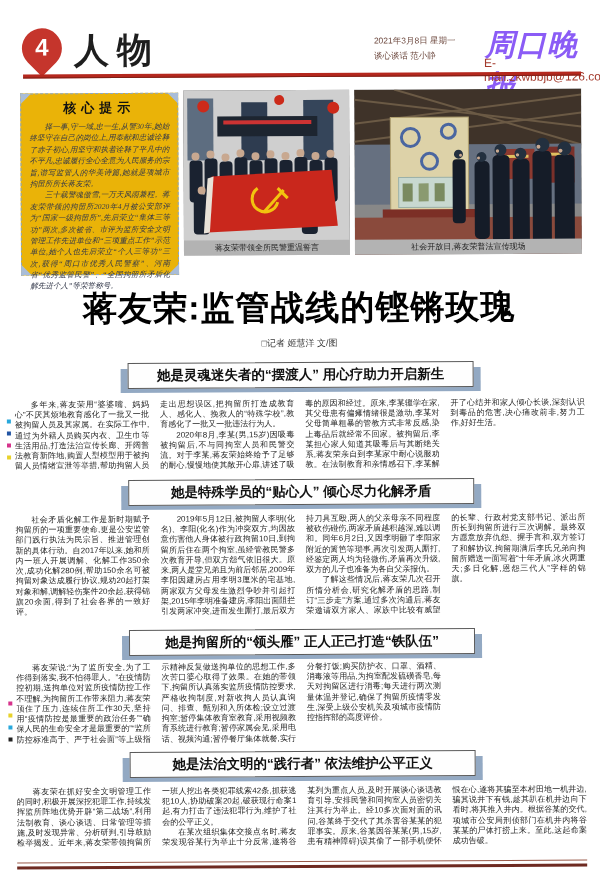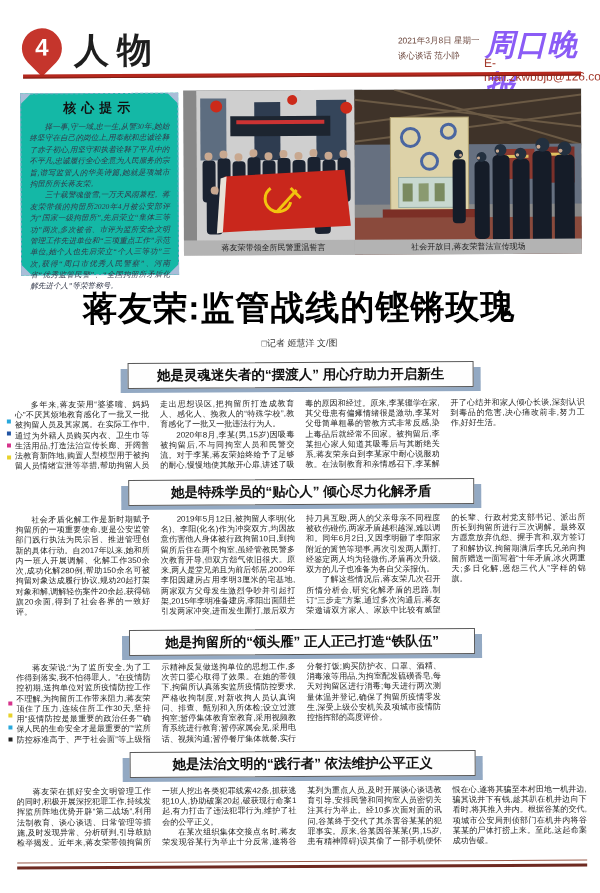--- a/index.html
+++ b/index.html
@@ -7,29 +7,29 @@
         font-family:"Liberation Sans",sans-serif;color:#1e1e1e;}
   #tilt{position:absolute;left:0;top:0;width:600px;height:893px;transform:rotate(-0.3deg);transform-origin:50% 50%;}
 
   
   .pin{position:absolute;left:24px;top:27px;width:40px;height:40px;background:#c5352c;
        border-radius:50% 50% 50% 0;transform:rotate(-45deg);}
   .pin span{position:absolute;left:0;top:0;width:40px;height:40px;transform:rotate(45deg);
        color:#fff;font-size:24px;font-weight:bold;text-align:center;line-height:38px;}
   .section-name{position:absolute;left:76px;top:26px;font-family:"Liberation Serif",serif;
        font-weight:bold;font-size:35px;letter-spacing:8px;}
-  .dateblock{position:absolute;left:400px;top:34px;font-size:8.5px;color:#6b463c;line-height:15px;white-space:nowrap;}
+  .dateblock{position:absolute;left:376px;top:34px;font-size:8.5px;color:#6b463c;line-height:15px;white-space:nowrap;}
   .masthead{position:absolute;left:487px;top:26px;font-family:"Liberation Serif",serif;
        font-style:italic;font-weight:bold;font-size:30px;color:#8b5cf6;letter-spacing:1px;}
   .email{position:absolute;left:486px;top:57px;font-size:12px;color:#a33a2c;}
   .head-rule{position:absolute;left:25px;top:73px;width:558px;height:3px;background:#b5281e;border-bottom:1px solid #7c1f16;}
 
   
   .coretip{position:absolute;left:22px;top:92px;width:158px;height:182px;
-       border:1px dashed #8aa6c8;background:#14b8a6;box-sizing:border-box;padding:5px 8px 4px 8px;}
+       border:1px dashed #8aa6c8;background:#eab308;box-sizing:border-box;padding:5px 8px 4px 8px;}
   .coretip .corner{position:absolute;width:11px;height:11px;background:#a9bdd8;}
   .coretip .c-tl{left:-1px;top:-1px;clip-path:polygon(0 0,100% 0,0 100%);}
   .coretip .c-tr{right:-1px;top:-1px;clip-path:polygon(0 0,100% 0,100% 100%);}
   .coretip .c-bl{left:-1px;bottom:-1px;clip-path:polygon(0 0,0 100%,100% 100%);}
   .coretip .c-br{right:-1px;bottom:-1px;clip-path:polygon(100% 0,0 100%,100% 100%);}
   .coretip h3{margin:0 0 4px 0;text-align:center;font-size:13px;letter-spacing:5px;color:#111;}
   .coretip p{margin:0;font-family:"Liberation Serif",serif;font-style:italic;font-size:7.6px;
        line-height:1.5;text-align:justify;text-indent:2em;color:#33384a;}
 
   
@@ -81,21 +81,21 @@
     <div class="corner c-bl"></div>
     <div class="corner c-br"></div>
     <h3>核心提示</h3>
     <div>
 
     <p>择一事,守一域,忠一生,从警30年,她始终坚守在自己的岗位上,用奉献和忠诚诠释了赤子初心,用坚守和执着诠释了平凡中的不平凡,忠诚履行全心全意为人民服务的宗旨,谱写监管人的华美诗篇,她就是项城市拘留所所长蒋友荣。</p>
           <p>三十载警魂傲雪,一万天风雨兼程。蒋友荣带领的拘留所2020年4月被公安部评为“国家一级拘留所”,先后荣立“集体三等功”两次,多次被省、市评为监所安全文明管理工作先进单位和“三项重点工作”示范单位,她个人也先后荣立“个人三等功”三次,获得“周口市优秀人民警察”、河南省“优秀监管民警”、“全国拘留所矛盾化解先进个人”等荣誉称号。</p>
         </div>
   </div>
 
-  <div class="photo" style="left:185px;width:166px;height:165px;padding-left:13px;">
+  <div class="photo" style="left:185px;width:166px;height:165px;">
     <svg width="166" height="165" viewBox="0 0 166 165" preserveAspectRatio="none">
       <rect x="0" y="0" width="166" height="165" fill="#cfcfcf"></rect>
       <rect x="4" y="8" width="26" height="62" fill="#5d6d80"></rect>
       <rect x="58" y="12" width="26" height="58" fill="#2e3c50"></rect>
       <rect x="120" y="10" width="30" height="60" fill="#35455a"></rect>
       <rect x="34" y="26" width="100" height="20" fill="#1d2530"></rect>
       <rect x="40" y="30" width="88" height="4" fill="#c33"></rect>
       <circle cx="20" cy="16" r="6" fill="#cc2a1a"></circle>
       <circle cx="96" cy="10" r="5" fill="#cc2a1a"></circle>
       <circle cx="150" cy="18" r="6" fill="#cc2a1a"></circle>

